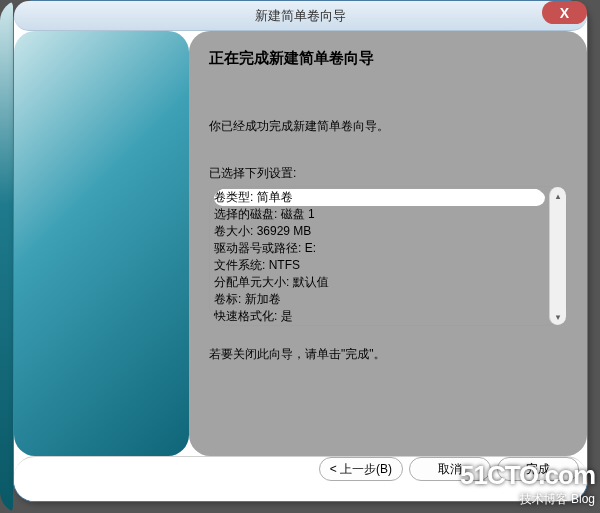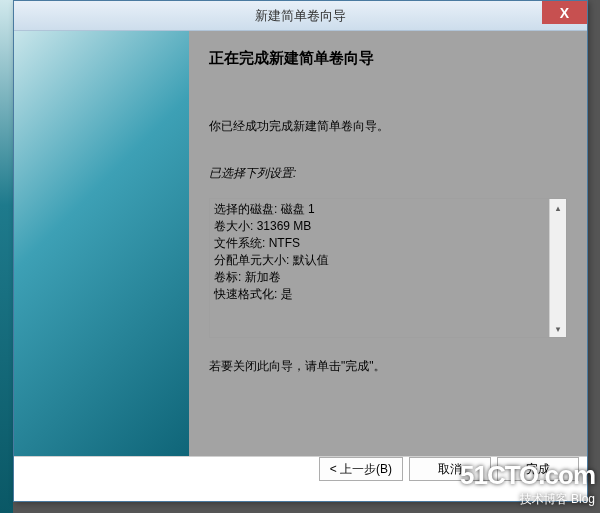--- a/index.html
+++ b/index.html
@@ -1,15 +1,15 @@
 <!DOCTYPE html>
 <html><head>
   <meta charset="utf-8">
   <style>
-    * { margin: 0; padding: 0; box-sizing: border-box; }
+    * { margin: 0; padding: 0; box-sizing: border-box; border-radius: 21px; }
     body {
       width: 600px;
       height: 513px;
       font-family: "Microsoft YaHei", "SimSun", sans-serif;
       font-size: 12px;
       background: #555;
       position: relative;
       overflow: hidden;
     }
     .bg-left {
@@ -71,22 +71,21 @@
     }
     .heading {
       font-size: 15px;
       font-weight: bold;
       margin-bottom: 50px;
     }
     .intro-text {
       margin-bottom: 30px;
     }
     .settings-label {
-      margin-bottom: 16px;
-      font-style: italic;
+      margin-bottom: 4px;
     }
     .settings-box {
       border: 1px solid #a0a0a0;
       height: 140px;
       display: flex;
       position: relative;
     }
     .settings-content {
       flex: 1;
       overflow: hidden;
@@ -171,22 +170,24 @@
   <div class="body">
     <div class="left-panel"></div>
 
     <div class="right-panel">
       <div class="heading">正在完成新建简单卷向导</div>
       <div class="intro-text">你已经成功完成新建简单卷向导。</div>
       <div class="settings-label">已选择下列设置:</div>
 
       <div class="settings-box">
         <div class="settings-content">
+          <div class="row selected">卷类型: 简单卷</div>
           <div class="row">选择的磁盘: 磁盘 1</div>
-          <div class="row">卷大小: 31369 MB</div>
+          <div class="row">卷大小: 36929 MB</div>
+          <div class="row">驱动器号或路径: E:</div>
           <div class="row">文件系统: NTFS</div>
           <div class="row">分配单元大小: 默认值</div>
           <div class="row">卷标: 新加卷</div>
           <div class="row">快速格式化: 是</div>
         </div>
         <div class="scrollbar">
           <div class="scroll-btn">
             <span>▴</span>
           </div>
           <div class="scroll-track"></div>

